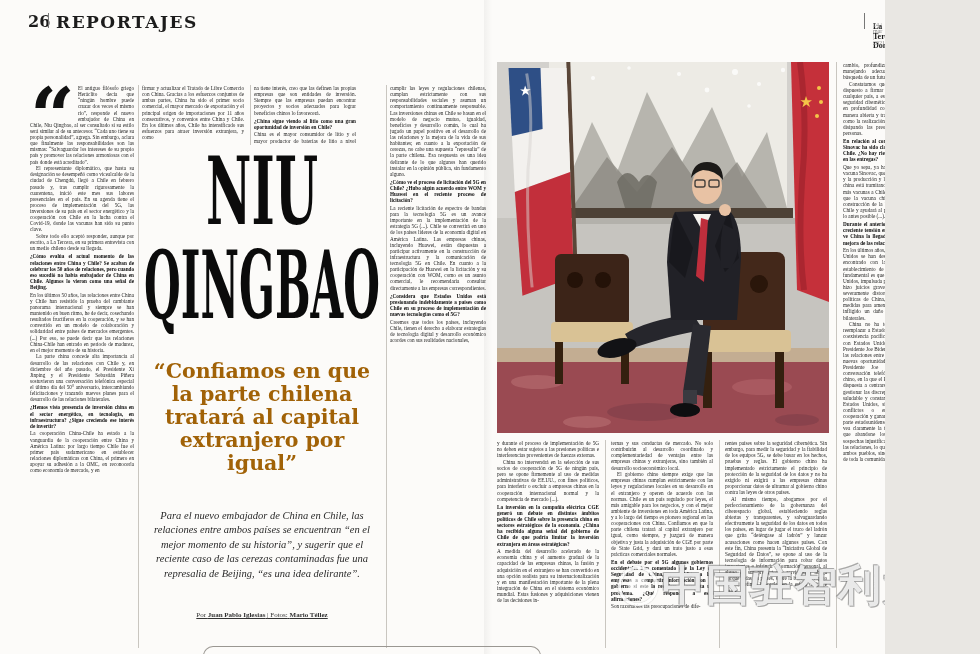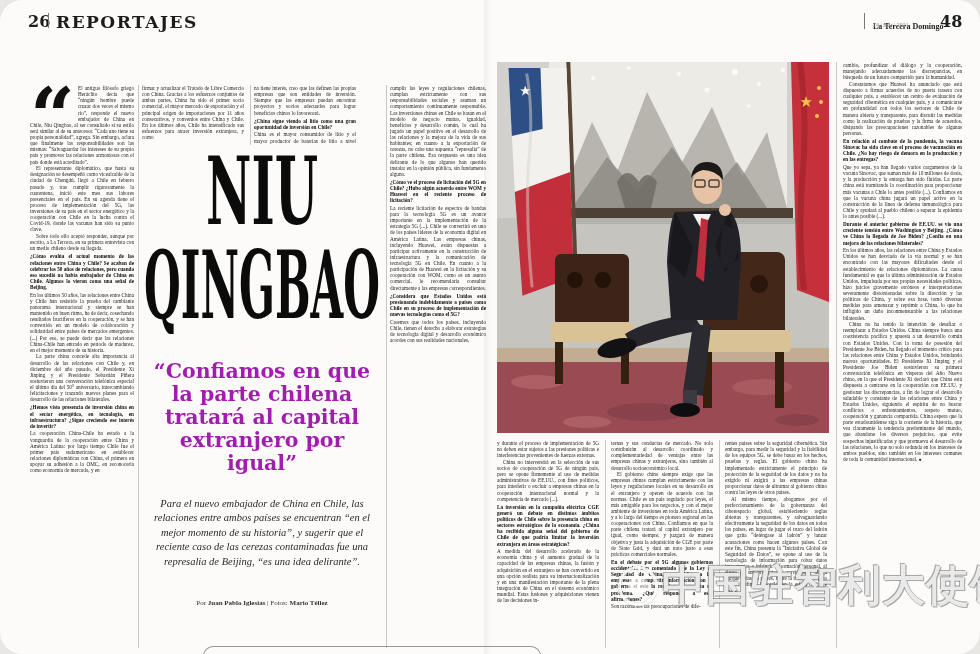--- a/index.html
+++ b/index.html
@@ -1,36 +1,36 @@
 <!DOCTYPE html>
 <html><head>
 <meta charset="utf-8">
 <style>
   html,body{margin:0;padding:0;background:#e9e7e3;}
-  #spread{position:relative;width:980px;height:654px;background:#fcfbf9;overflow:hidden;
-          font-family:"Liberation Serif","DejaVu Serif",serif;color:#1c1c1c;border-radius:22px;}
+  #spread{position:relative;width:885px;height:654px;background:#fcfbf9;overflow:hidden;
+          font-family:"Liberation Serif","DejaVu Serif",serif;color:#1c1c1c;}
   
   .mast-num{position:absolute;top:12px;font-size:16px;font-weight:bold;font-family:"DejaVu Serif",serif;}
   .mast-sec{position:absolute;top:12px;left:56px;font-size:17px;font-weight:bold;letter-spacing:1.5px;font-family:"DejaVu Serif",serif;}
   .mast-bar{position:absolute;background:#777;width:1px;}
   .mast-pub{position:absolute;top:22px;left:873px;font-size:8px;font-weight:bold;line-height:1.2;}
   .mast-date{position:absolute;top:22px;left:873px;font-size:6px;color:#888;}
   
   .col{position:absolute;font-size:5.2px;line-height:1.18;text-align:justify;color:#232323;overflow:hidden;}
   .col p{margin:0 0 1.5px 0;}
   .col p.p + p.p{text-indent:6px;margin-top:-1px;}
   .col p.q{font-weight:bold;color:#0e0e0e;margin:2px 0 1.5px 0;}
   .vrule{position:absolute;width:1px;background:#c9c6c0;}
   .bigquote{float:left;width:44px;height:34px;overflow:hidden;font-family:"DejaVu Serif",serif;
             font-size:78px;line-height:0.82;font-weight:bold;color:#111;margin:0 4px 1px 0;}
   
   #headline-block{position:absolute;left:142px;top:150px;width:240px;height:498px;text-align:center;}
-  .hl-quote{margin-top:22px;font-family:"DejaVu Serif",serif;font-weight:bold;font-size:20.5px;line-height:1.12;color:#a21caf;}
-  .hl-stand{margin:22px auto 0;width:225px;font-style:italic;font-size:10.5px;line-height:1.38;color:#2a2a2a;}
-  .hl-byline{margin-top:30px;font-size:7px;color:#333;}
+  .hl-quote{margin-top:22px;font-family:"DejaVu Serif",serif;font-weight:bold;font-size:20.5px;line-height:1.12;color:#a16207;}
+  .hl-stand{margin:34px auto 0;width:225px;font-style:italic;font-size:10.5px;line-height:1.38;color:#2a2a2a;}
+  .hl-byline{margin-top:30px;font-size:7px;color:#333;text-decoration:underline;}
   .hl-byline b{font-weight:bold;}
   
   #photo-wrap{position:absolute;left:497px;top:62px;width:332px;height:371px;overflow:hidden;background:#d6d4d0;}
   
   #watermark{position:absolute;left:618px;top:548px;width:360px;height:76px;z-index:30;
              display:flex;align-items:center;pointer-events:none;}
   #wm-logo{width:34px;height:34px;border:3px solid rgba(255,255,255,0.85);border-radius:50%;
            box-shadow:0 0 1px rgba(60,60,60,.5), inset 0 0 1px rgba(60,60,60,.5);margin-right:4px;flex:none;
            background:radial-gradient(circle at 50% 50%, rgba(255,255,255,.55) 0 40%, transparent 42%);}
   #wm-text{font-size:43px;font-weight:bold;letter-spacing:1px;white-space:nowrap;

